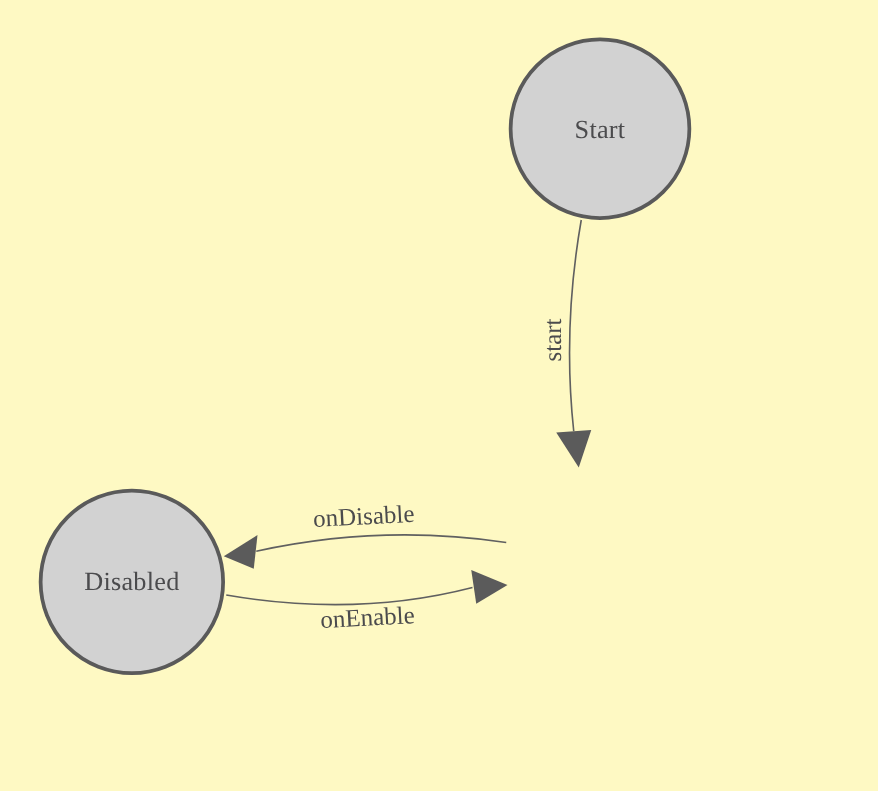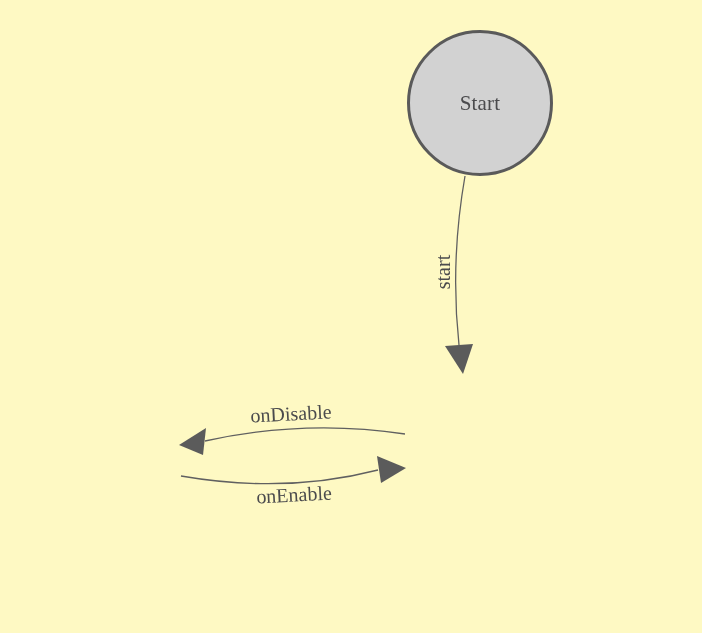--- a/index.html
+++ b/index.html
@@ -79,20 +79,23 @@
 
     <path d="M 181 476 Q 285 494 378 470" fill="none" stroke-width="1.3" stroke="#606060"></path>
     <polygon points="406,468 377,456 381,483" fill="#5b5b5b"></polygon>
   </svg>
 
   <div class="node node-start">
     <span class="node-label">Start</span>
   </div>
 
 
+  <div class="node node-disabled">
+    <span class="node-label">Disabled</span>
+  </div>
 
   <div class="edge-label edge-label-start">start</div>
 
   <div class="edge-label edge-label-ondisable">onDisable</div>
 
   <div class="edge-label edge-label-onenable">onEnable</div>
 
 </div>
 
 </body></html>

